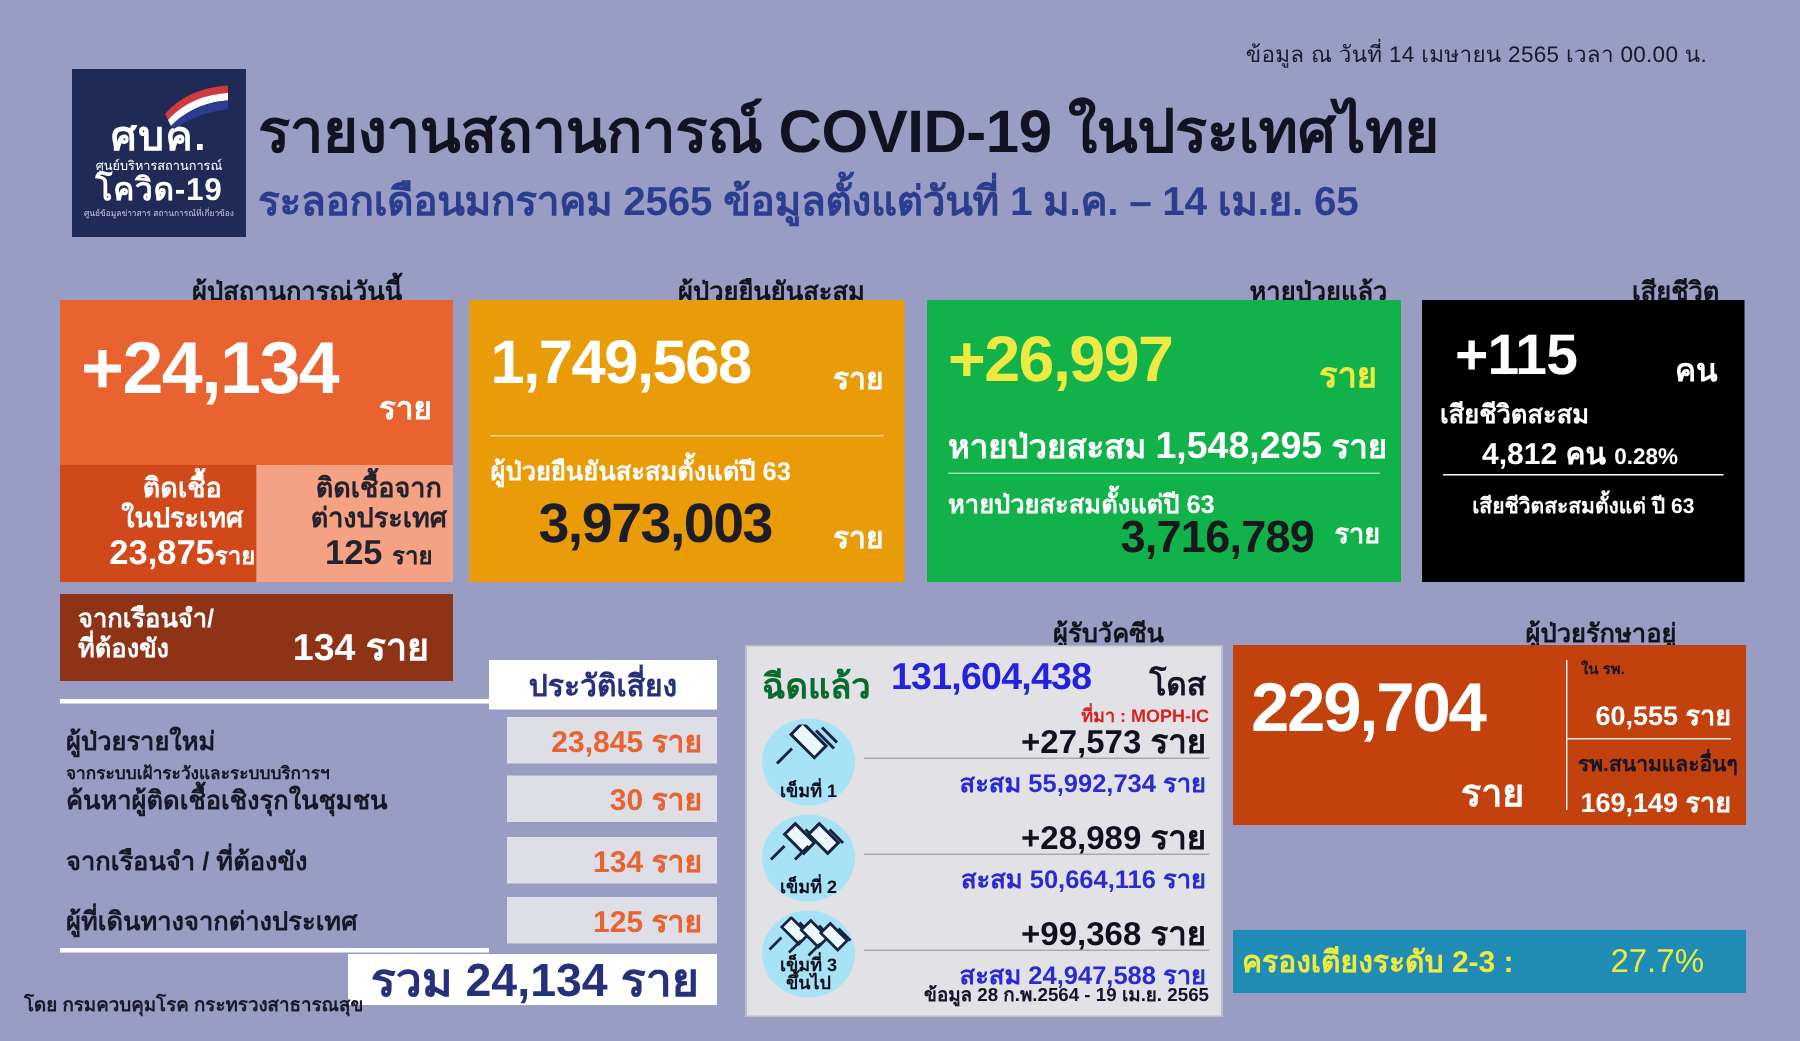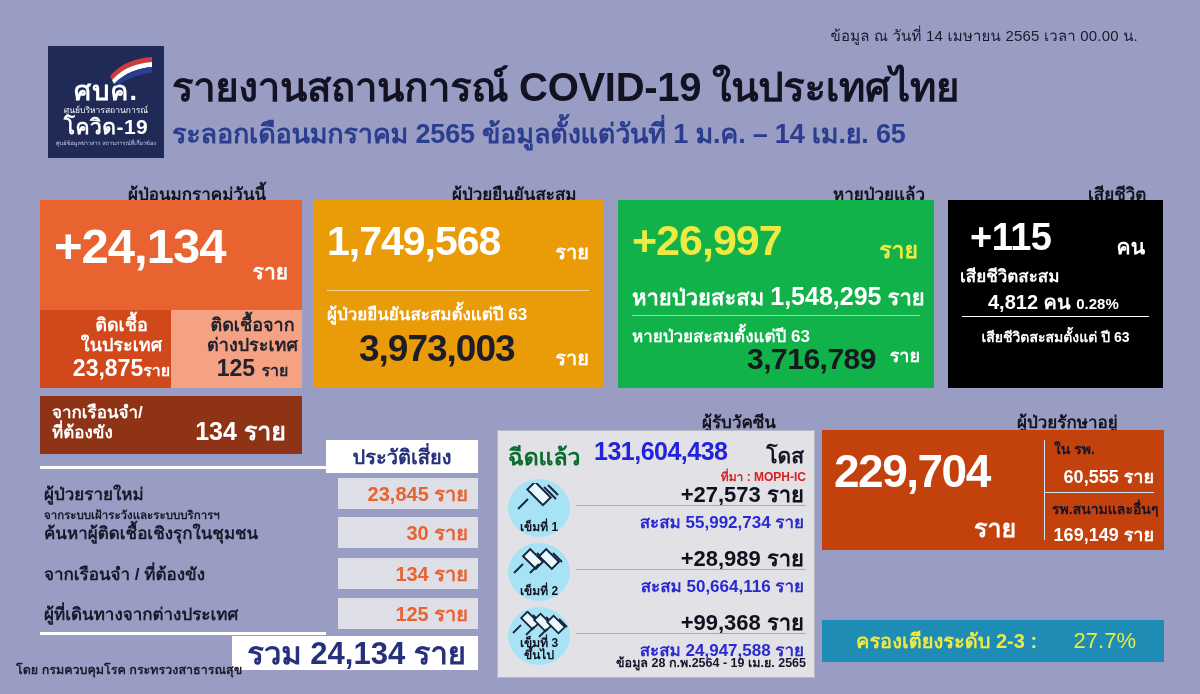--- a/index.html
+++ b/index.html
@@ -147,32 +147,32 @@
   .vac-cum { position: absolute; right: 12px; top: 31px; font-size: 17px; font-weight: bold; color: #2a2ad0; }
   .vac-foot { position: absolute; right: 8px; bottom: 4px; font-size: 12.5px; font-weight: bold; color: #15152a; }
 
   
   .tr { position: absolute; left: 822px; top: 430px; width: 342px; height: 248px; }
   .tr-top { position: absolute; left: 0; top: 0; width: 342px; height: 120px; background: #c2410c; }
   .tr-big { position: absolute; left: 12px; top: 14px; font-size: 46px; font-weight: bold; color: #fff; letter-spacing: -1.5px; }
   .tr-big-u { position: absolute; left: 152px; top: 78px; font-size: 25px; font-weight: bold; color: #fff; }
   .tr-vdiv { position: absolute; left: 222px; top: 10px; width: 1px; height: 100px; background: #cfeaf4; }
   .tr-hdiv { position: absolute; left: 222px; right: 10px; top: 62px; height: 1px; background: #cfeaf4; }
-  .tr-l1 { position: absolute; left: 232px; top: 8px; font-size: 14px; font-weight: bold; color: #15152a; }
+  .tr-l1 { position: absolute; left: 232px; top: 8px; font-size: 10px; font-weight: bold; color: #15152a; }
   .tr-v1 { position: absolute; right: 10px; top: 32px; font-size: 18px; font-weight: bold; color: #fff; }
   .tr-l2 { position: absolute; left: 230px; top: 68px; font-size: 14px; font-weight: bold; color: #15152a; }
   .tr-v2 { position: absolute; right: 10px; top: 90px; font-size: 18px; font-weight: bold; color: #fff; }
 
   .tr-mid { position: absolute; left: 0; top: 124px; width: 342px; height: 62px; background: #aadcee; }
   .tr-m1 { position: absolute; left: 0; right: 12px; top: 6px; text-align: center; font-size: 19px; font-weight: bold; color: #13131f; }
   .tr-m1 b { font-size: 21px; }
   .tr-m2 { position: absolute; left: 8px; right: 10px; top: 33px; font-size: 19px; font-weight: bold; color: #2b2bc8; display: flex; justify-content: space-between;}
 
   .tr-bot { position: absolute; left: 0; top: 190px; width: 342px; height: 42px; background: #1e8cb5; display: flex; align-items: center; }
-  .tr-b1 { font-size: 20px; font-weight: bold; color: #ecea43; padding-left: 34px; }
+  .tr-b1 { font-size: 20px; font-weight: bold; color: #ecea43; padding-left: 6px; }
   .tr-b2 { font-size: 22px; font-weight: normal; color: #ecea43; margin-left: auto; padding-right: 28px; }
 </style>
 </head>
 <body>
 
 <div class="page">
 
   <div class="date-line">ข้อมูล ณ วันที่ 14 เมษายน 2565 เวลา 00.00 น.</div>
 
   <div class="logo">
@@ -183,21 +183,21 @@
     </svg>
     <div class="logo-abbr">ศบค.</div>
     <div class="logo-sub1">ศูนย์บริหารสถานการณ์</div>
     <div class="logo-abbr2">โควิด-19</div>
     <div class="logo-sub2">ศูนย์ข้อมูลข่าวสาร สถานการณ์ที่เกี่ยวข้อง</div>
   </div>
 
   <div class="title">รายงานสถานการณ์ COVID-19 ในประเทศไทย</div>
   <div class="subtitle">ระลอกเดือนมกราคม 2565 ข้อมูลตั้งแต่วันที่ 1 ม.ค. – 14 เม.ย. 65</div>
 
-  <div class="cap" style="left:128px;  top:180px;">ผู้ป่อนมกราคม่วันนี้</div>
+  <div class="cap" style="left:128px;  top:180px;">ผู้ป่สถานการณ่วันนี้</div>
   <div class="cap" style="left:452px;  top:180px;">ผู้ป่วยยืนยันสะสม</div>
   <div class="cap" style="left:833px;  top:180px;">หายป่วยแล้ว</div>
   <div class="cap" style="left:1088px; top:180px;">เสียชีวิต</div>
   <div class="cap" style="left:702px;  top:408px;">ผู้รับวัคซีน</div>
   <div class="cap" style="left:1017px; top:408px;">ผู้ป่วยรักษาอยู่</div>
 
   <div class="card c1">
     <div class="c1-num">+24,134</div>
     <div class="c1-unit">ราย</div>
   </div>

